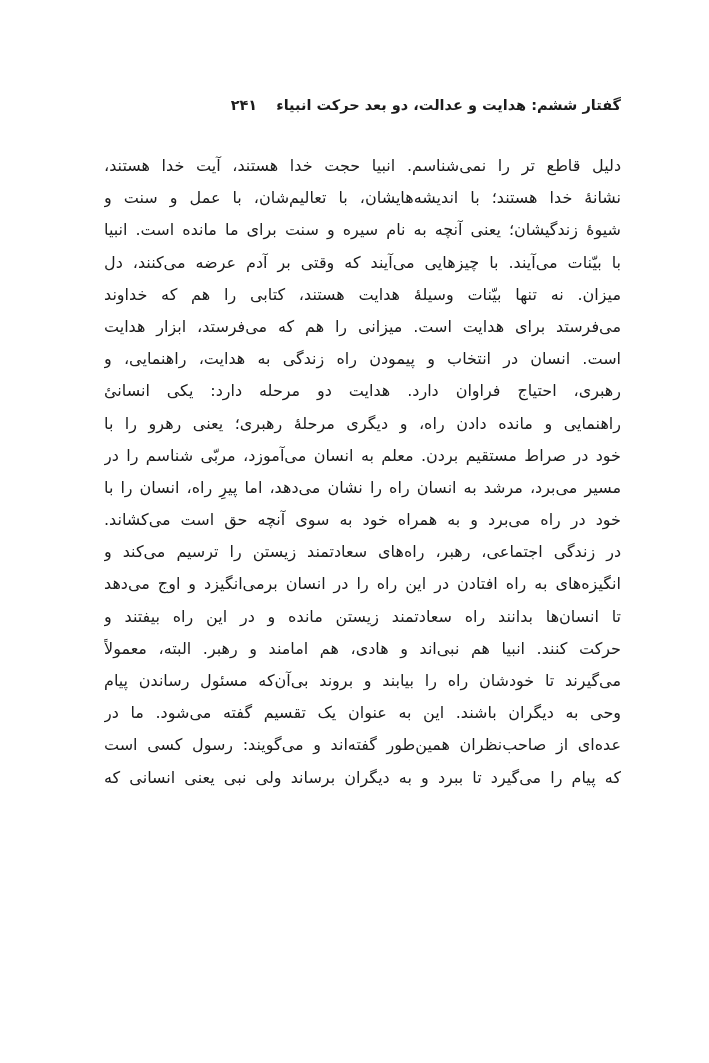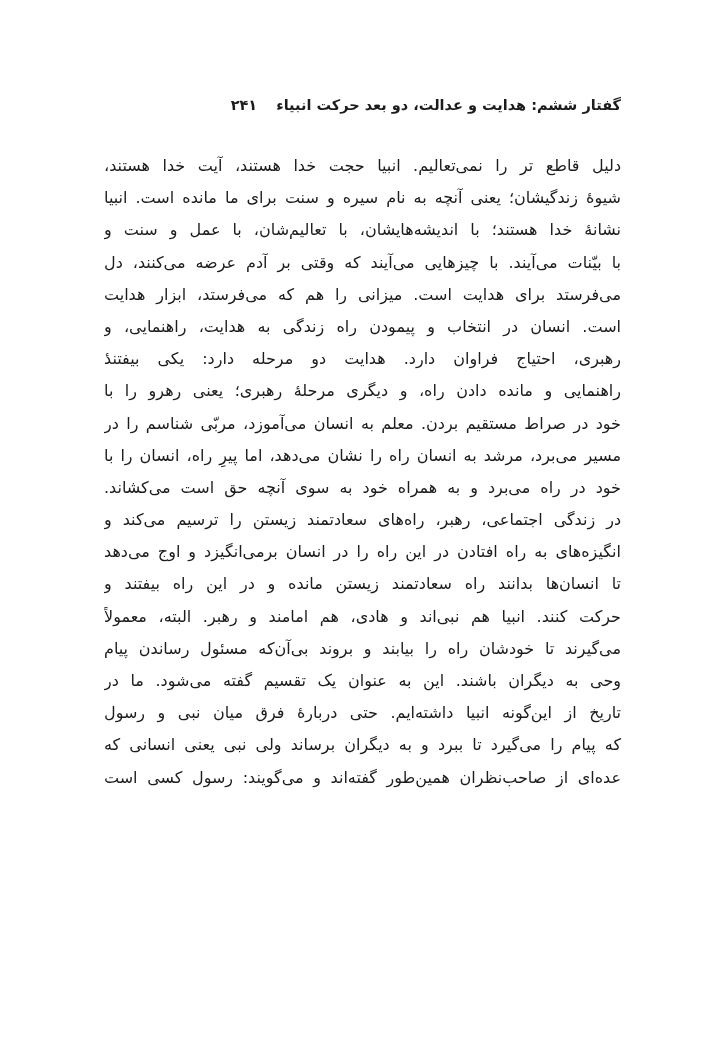--- a/index.html
+++ b/index.html
@@ -57,35 +57,35 @@
 <body>
 
 <div class="page">
 
   <div class="running-header">
     <span class="header-title">گفتار ششم: هدایت و عدالت، دو بعد حرکت انبیاء</span>
     <span class="page-number">۲۴۱</span>
   </div>
 
   <div class="body-text">
-      <div class="line">دلیل قاطع تر را نمی‌تعالیم. انبیا حجت خدا هستند، آیت خدا هستند،</div>
+      <div class="line">دلیل قاطع تر را نمی‌شناسم. انبیا حجت خدا هستند، آیت خدا هستند،</div>
+      <div class="line">نشانهٔ خدا هستند؛ با اندیشه‌هایشان، با تعالیم‌شان، با عمل و سنت و</div>
       <div class="line">شیوهٔ زندگیشان؛ یعنی آنچه به نام سیره و سنت برای ما مانده است. انبیا</div>
-      <div class="line">نشانهٔ خدا هستند؛ با اندیشه‌هایشان، با تعالیم‌شان، با عمل و سنت و</div>
       <div class="line">با بیّنات می‌آیند. با چیزهایی می‌آیند که وقتی بر آدم عرضه می‌کنند، دل</div>
+      <div class="line">میزان. نه تنها بیّنات وسیلهٔ هدایت هستند، کتابی را هم که خداوند</div>
       <div class="line">می‌فرستد برای هدایت است. میزانی را هم که می‌فرستد، ابزار هدایت</div>
       <div class="line">است. انسان در انتخاب و پیمودن راه زندگی به هدایت، راهنمایی، و</div>
-      <div class="line">رهبری، احتیاج فراوان دارد. هدایت دو مرحله دارد: یکی بیفتندٔ</div>
+      <div class="line">رهبری، احتیاج فراوان دارد. هدایت دو مرحله دارد: یکی انسانیٔ</div>
       <div class="line">راهنمایی و مانده دادن راه، و دیگری مرحلهٔ رهبری؛ یعنی رهرو را با</div>
       <div class="line">خود در صراط مستقیم بردن. معلم به انسان می‌آموزد، مربّی شناسم را در</div>
       <div class="line">مسیر می‌برد، مرشد به انسان راه را نشان می‌دهد، اما پیرِ راه، انسان را با</div>
       <div class="line">خود در راه می‌برد و به همراه خود به سوی آنچه حق است می‌کشاند.</div>
       <div class="line">در زندگی اجتماعی، رهبر، راه‌های سعادتمند زیستن را ترسیم می‌کند و</div>
       <div class="line">انگیزه‌های به راه افتادن در این راه را در انسان برمی‌انگیزد و اوج می‌دهد</div>
       <div class="line">تا انسان‌ها بدانند راه سعادتمند زیستن مانده و در این راه بیفتند و</div>
       <div class="line">حرکت کنند. انبیا هم نبی‌اند و هادی، هم امامند و رهبر. البته، معمولاً</div>
       <div class="line">می‌گیرند تا خودشان راه را بیابند و بروند بی‌آن‌که مسئول رساندن پیام</div>
       <div class="line">وحی به دیگران باشند. این به عنوان یک تقسیم گفته می‌شود. ما در</div>
-      <div class="line">تاریخ از این‌گونه انبیا داشته‌ایم. حتی دربارهٔ فرق میان نبی و رسول</div>
+      <div class="line">عده‌ای از صاحب‌نظران همین‌طور گفته‌اند و می‌گویند: رسول کسی است</div>
       <div class="line">که پیام را می‌گیرد تا ببرد و به دیگران برساند ولی نبی یعنی انسانی که</div>
-      <div class="line">عده‌ای از صاحب‌نظران همین‌طور گفته‌اند و می‌گویند: رسول کسی است</div>
     </div>
 
 </div>
 
 </body></html>

